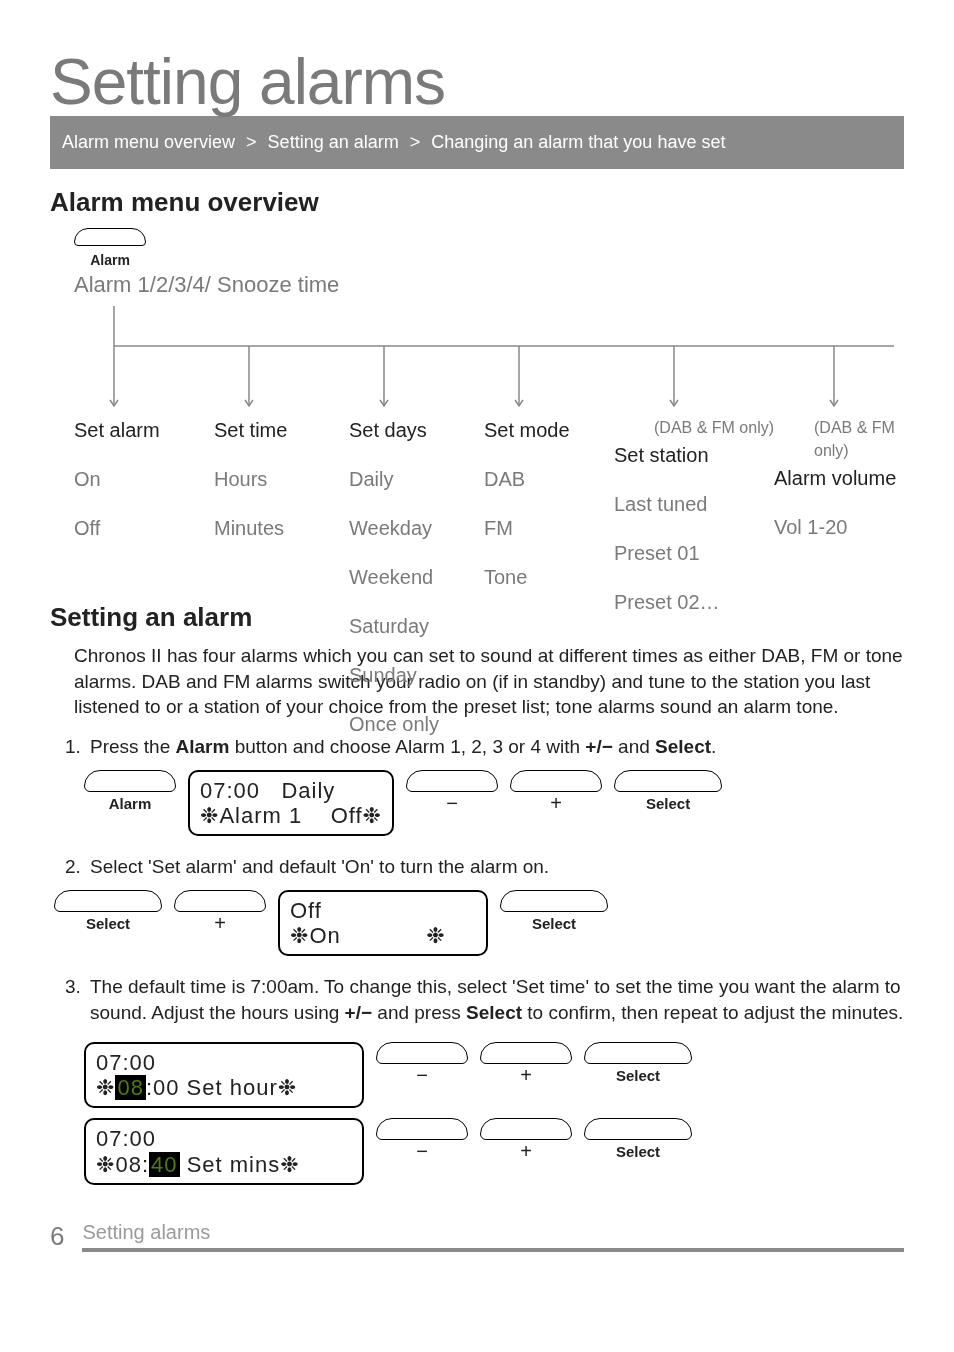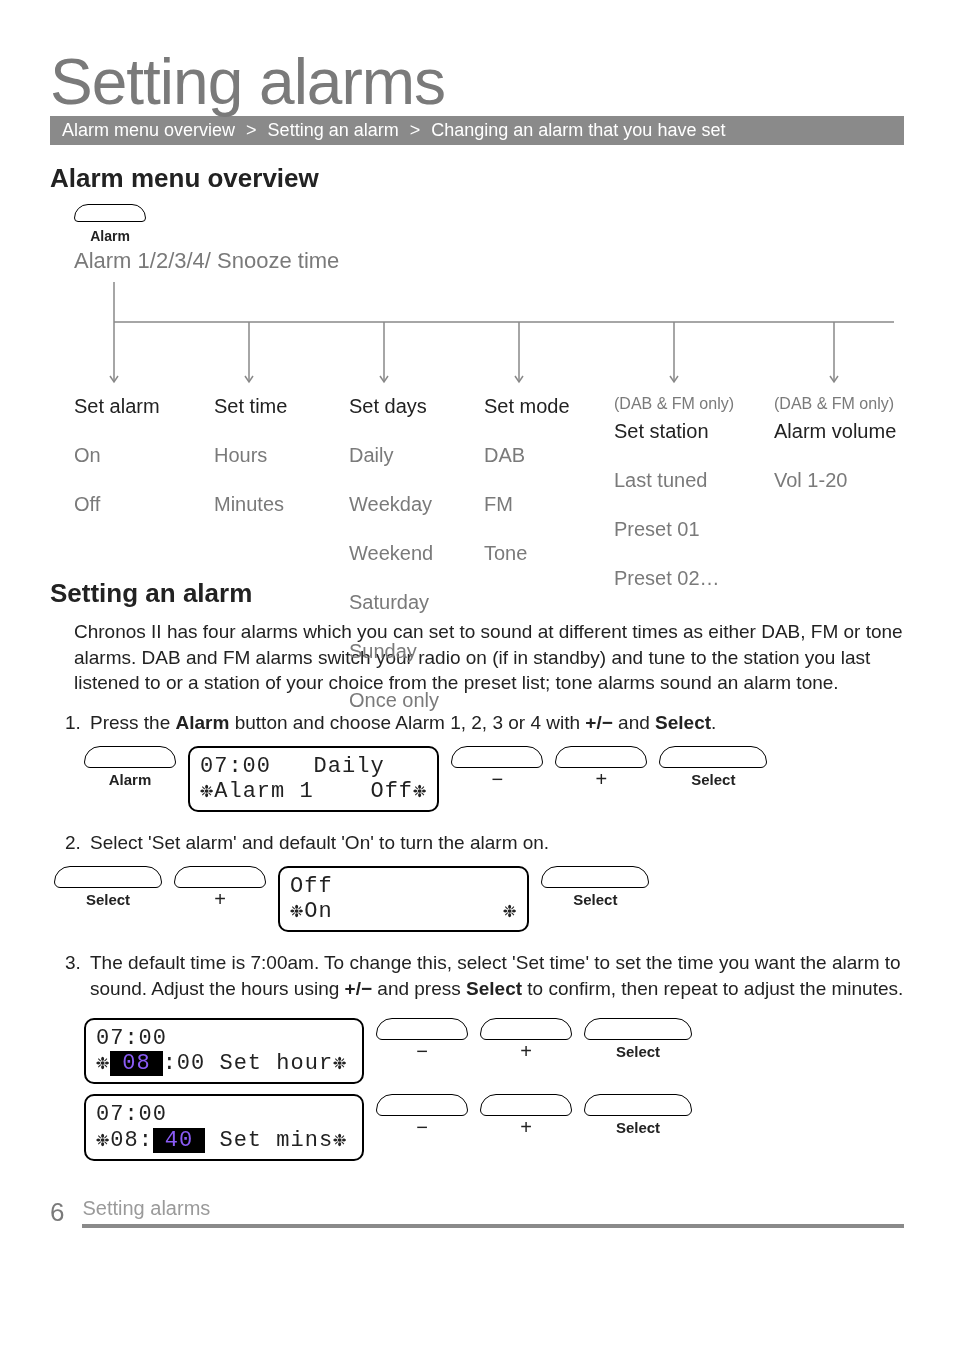--- a/index.html
+++ b/index.html
@@ -1,57 +1,57 @@
 <!DOCTYPE html>
 <html><head>
 <meta charset="utf-8">
 <style>
   * { box-sizing: border-box; margin: 0; padding: 0; }
   html, body { width: 954px; background: #fff; font-family: Arial, Helvetica, sans-serif; color: #222; }
   .page { padding: 50px 50px 30px 50px; }
   .title { font-size: 64px; font-weight: 300; color: #7a7a7a; letter-spacing: -1px; line-height: 1; }
-  .crumb-bar { background: #8a8a8a; color: #fff; width: 100%; padding: 4px 12px; font-size: 18px; margin-top: 2px; }
+  .crumb-bar { background: #8a8a8a; color: #fff; width: 100%; padding: 16px 12px; font-size: 18px; margin-top: 2px; }
   .crumb-bar .sep { padding: 0 6px; }
   h2.section { font-size: 26px; font-weight: 600; color: #222; margin: 18px 0 10px 0; }
   .body-indent { padding-left: 24px; }
   .alarm-key {
     display: inline-block; border: 1.5px solid #000; border-radius: 14px 14px 4px 4px;
     width: 72px; height: 18px; margin-bottom: 2px;
   }
   .alarm-label { font-size: 14px; font-weight: 600; text-align: center; width: 72px; }
   .sub-gray { color: #7a7a7a; font-size: 22px; margin-top: 4px; }
 
   .tree { position: relative; margin-top: 8px; height: 270px; }
   .tree svg { position: absolute; top: 0; left: 0; }
   .tree .col { position: absolute; top: 110px; font-size: 20px; line-height: 1.45; }
   .tree .col .h { color: #222; }
   .tree .col .g { color: #7a7a7a; margin-top: 20px; }
-  .tree .col .note { color: #7a7a7a; font-size: 16px; margin-bottom: 2px; }
+  .tree .col .note { color: #7a7a7a; font-size: 16px; margin-bottom: 2px; margin-left: 40px; }
 
   p.para { font-size: 19px; line-height: 1.35; margin: 8px 0 14px 0; }
   ol { padding-left: 36px; }
   ol li { font-size: 19px; line-height: 1.35; margin-bottom: 14px; padding-left: 4px; }
   ol li .strong { font-weight: 700; }
 
   .row { display: flex; align-items: flex-start; gap: 12px; margin: 10px 0 18px 0; }
   .btn { display: flex; flex-direction: column; align-items: center; }
   .btn .shape {
     border: 1.5px solid #000; border-radius: 16px 16px 6px 6px;
     width: 92px; height: 22px;
   }
   .btn .shape.wide { width: 108px; }
   .btn .lbl { font-size: 15px; font-weight: 700; text-align: center; margin-top: 2px; }
   .btn .lbl.thin { font-weight: 400; font-size: 20px; line-height: 0.9; }
 
   .lcd {
     border: 2px solid #000; border-radius: 10px; padding: 6px 10px;
-    font-family: Liberation Mono, monospace; font-size: 22px; line-height: 1.15;
+    font-family: Liberation Sans, sans-serif; font-size: 22px; line-height: 1.15;
     white-space: pre; letter-spacing: 1px;
   }
-  .lcd .inv { background:#000; color:#8b5cf6; padding: 0 12px; }
+  .lcd .inv { background:#000; color:#4d7c0f; padding: 0 2px; }
 
   .footer { display:flex; align-items:center; gap:18px; margin-top: 36px; }
   .pagenum { font-size: 26px; color:#7a7a7a; }
   .foot-title { font-size: 20px; color:#9a9a9a; border-bottom: 4px solid #8a8a8a; padding-bottom: 4px; flex:1;}
 </style>
 </head>
 <body>
 
 <div class="page">
   <div class="title">Setting alarms</div>

